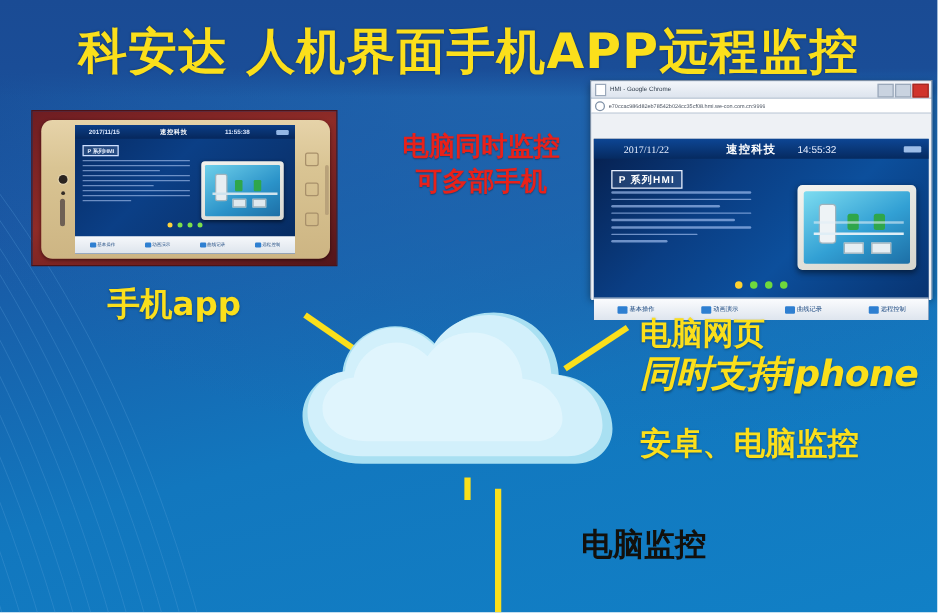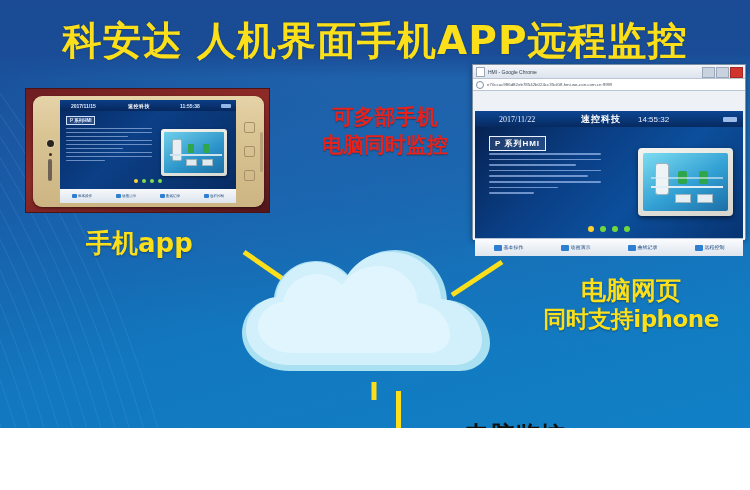--- a/index.html
+++ b/index.html
@@ -1,19 +1,19 @@
 <!DOCTYPE html>
 <html><head>
 <meta charset="utf-8">
 <style>
   html,body{margin:0;padding:0;background:#fff;}
   body{font-family:"Liberation Sans","DejaVu Sans",sans-serif;}
 
   #stage{
-    position:relative;width:750px;height:428px;overflow:hidden;
+    position:relative;width:750px;height:490px;overflow:hidden;
     background:
       radial-gradient(ellipse 900px 520px at 60% 8%, #2064ad 0%, rgba(32,100,173,0) 62%),
       linear-gradient(165deg,#17468f 0%, #1a57a3 26%, #1277be 62%, #1180c6 100%);
   }
 
   
   .swirl{position:absolute;left:-120px;bottom:-90px;width:560px;height:560px;
     opacity:.5;pointer-events:none;}
   .swirl svg{width:100%;height:100%;}
 
@@ -141,26 +141,26 @@
   .hp-hmi .bx2{position:absolute;left:54px;top:41px;width:14px;height:7px;background:#e5eef3;border:1px solid #9fb3bd;}
   .hp-dots{position:absolute;left:0;right:0;bottom:20px;text-align:center;}
   .hp-dots span{display:inline-block;width:6px;height:6px;border-radius:50%;background:#6fd93c;margin:0 3px;}
   .hp-dots span:first-child{background:#ffd12e;}
   .hp-nav{position:absolute;left:0;bottom:0;width:100%;height:17px;
     background:linear-gradient(180deg,#fbfcfe,#dee5ee);display:flex;align-items:center;border-top:1px solid #b9c5d4;}
   .hp-nav div{flex:1;text-align:center;font-size:5px;color:#13427c;white-space:nowrap;}
   .hp-nav i{display:inline-block;width:8px;height:6px;background:#2e7fd1;border-radius:1px;margin-right:2px;vertical-align:middle;}
 
   
-  .ytext{position:absolute;left:512px;top:252px;width:238px;text-align:center;
+  .ytext{position:absolute;left:512px;top:252px;width:238px;text-align:left;
     color:#fbdf1b;font-weight:bold;
     font-family:"DejaVu Sans","Liberation Sans",sans-serif;
-    text-shadow:0 1px 2px rgba(0,0,0,.35);margin-top:24px;}
+    text-shadow:0 1px 2px rgba(0,0,0,.35);}
   .ytext .l1{font-size:25px;line-height:1.18;}
-  .ytext .l2{font-size:23px;line-height:1.18;letter-spacing:-0.5px;}
+  .ytext .l2{font-size:29px;line-height:1.18;letter-spacing:-0.5px;font-style:italic;}
   .ytext .l3{font-size:25px;line-height:1.18;margin-top:24px;}
 
   
   .cloud{position:absolute;left:232px;top:249px;width:270px;height:140px;}
   .cloud svg{width:100%;height:100%;}
 
   
   .conn{position:absolute;left:0;top:0;width:750px;height:490px;pointer-events:none;}
 
   
@@ -254,22 +254,22 @@
         <b></b>
         <b></b>
       </div>
       <div class="phone-side"></div>
     </div>
   </div>
 
   <div class="label-app">手机app</div>
 
   <div class="redtext">
+    <div>电脑同时监控</div>
     <div>可多部手机</div>
-    <div>电脑同时监控</div>
   </div>
 
   <div class="browser">
     <div class="br-title">
       <div class="br-fav"></div>
       <span>HMI - Google Chrome</span>
       <div class="br-wbtns">
         <b></b>
         <b></b>
         <b class="close"></b>
@@ -318,20 +318,21 @@
           <div><i></i><span>曲线记录</span></div>
           <div><i></i><span>远程控制</span></div>
         </div>
       </div>
     </div>
   </div>
 
   <div class="ytext">
     <div class="l1">电脑网页</div>
     <div class="l2">同时支持iphone</div>
+    <div class="l3">安卓、电脑监控</div>
   </div>
 
   <svg class="conn" viewBox="0 0 750 490">
     <g stroke="#fbdf1b" stroke-width="5" stroke-linecap="butt">
       <line x1="244" y1="252" x2="296" y2="288"></line>
       <line x1="502" y1="262" x2="452" y2="295"></line>
       <line x1="374" y1="382" x2="374" y2="400"></line>
     </g>
   </svg>
 

